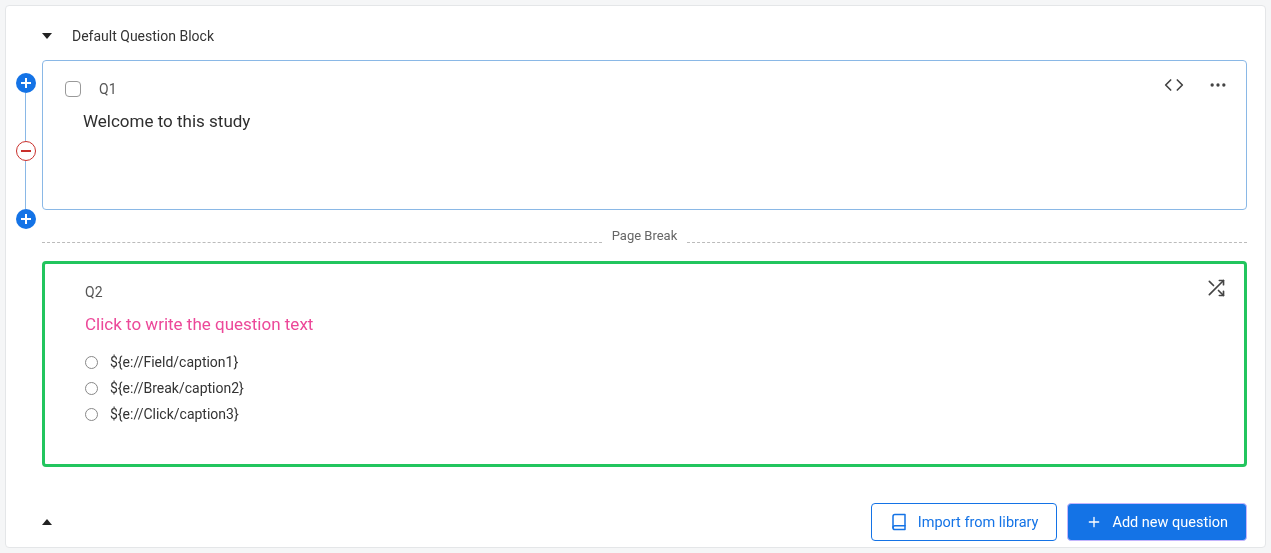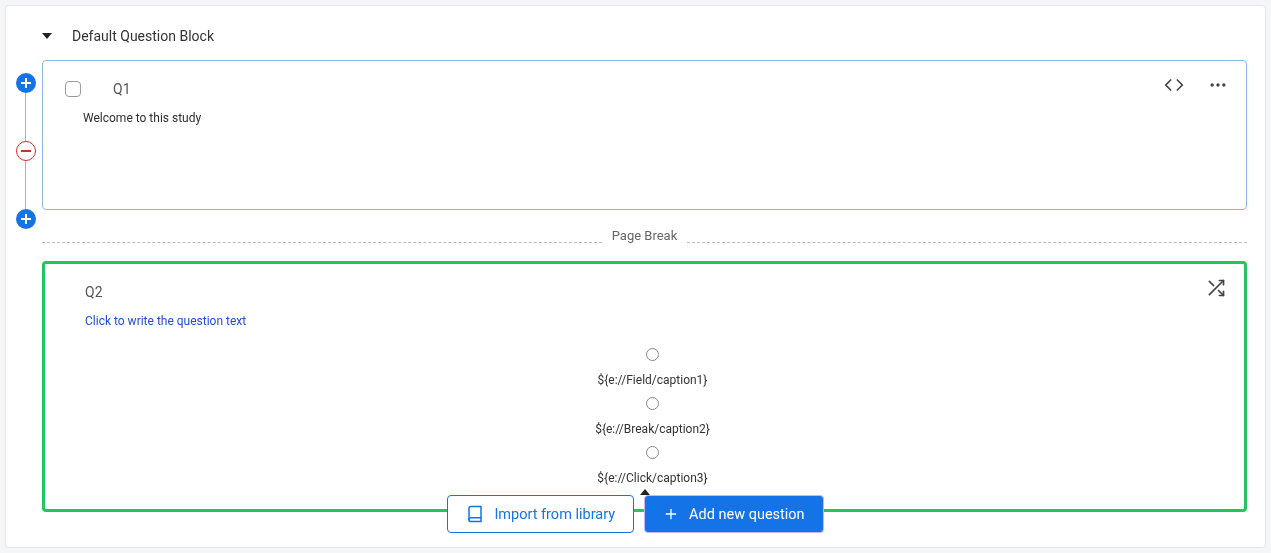--- a/index.html
+++ b/index.html
@@ -60,33 +60,33 @@
     border: 1px solid #8ab8e6;
     box-shadow: 0 0 0 0 #8ab8e6;
   }
   .q-card-inner {
     padding: 20px 24px 24px 40px;
     min-height: 148px;
   }
   .q-number-row {
     display: flex;
     align-items: center;
-    gap: 32px;
+    gap: 18px;
   }
   .q-id {
     font-size: 14px;
     color: #555;
   }
   .q-text {
-    font-size: 12px;
+    font-size: 17px;
     color: #2e2e2e;
     margin-top: 14px;
   }
   .q-text.placeholder {
-    color: #1d4ed8;
+    color: #ec4899;
   }
   .checkbox {
     width: 16px;
     height: 16px;
     border: 1.5px solid #999;
     border-radius: 4px;
     background: #fff;
     cursor: pointer;
     margin-left: -18px;
   }
@@ -158,40 +158,38 @@
   .choices {
     margin-top: 20px;
     display: flex;
     flex-direction: column;
     gap: 10px;
   }
   .choice {
     display: flex;
     align-items: center;
     gap: 12px;
-    font-size: 12px;
+    font-size: 14px;
     color: #333;
-    flex-direction: column;
   }
   .radio {
     width: 13px;
     height: 13px;
     border: 1.5px solid #888;
     border-radius: 50%;
     cursor: pointer;
   }
   .footer {
     position: absolute;
     left: 18px;
     right: 18px;
-    bottom: 14px;
+    bottom: 6px;
     display: flex;
     align-items: center;
     justify-content: space-between;
-    flex-direction: column;
   }
   .footer-actions {
     display: flex;
     gap: 10px;
   }
   .btn {
     height: 38px;
     border-radius: 4px;
     font-size: 14.5px;
     display: inline-flex;

